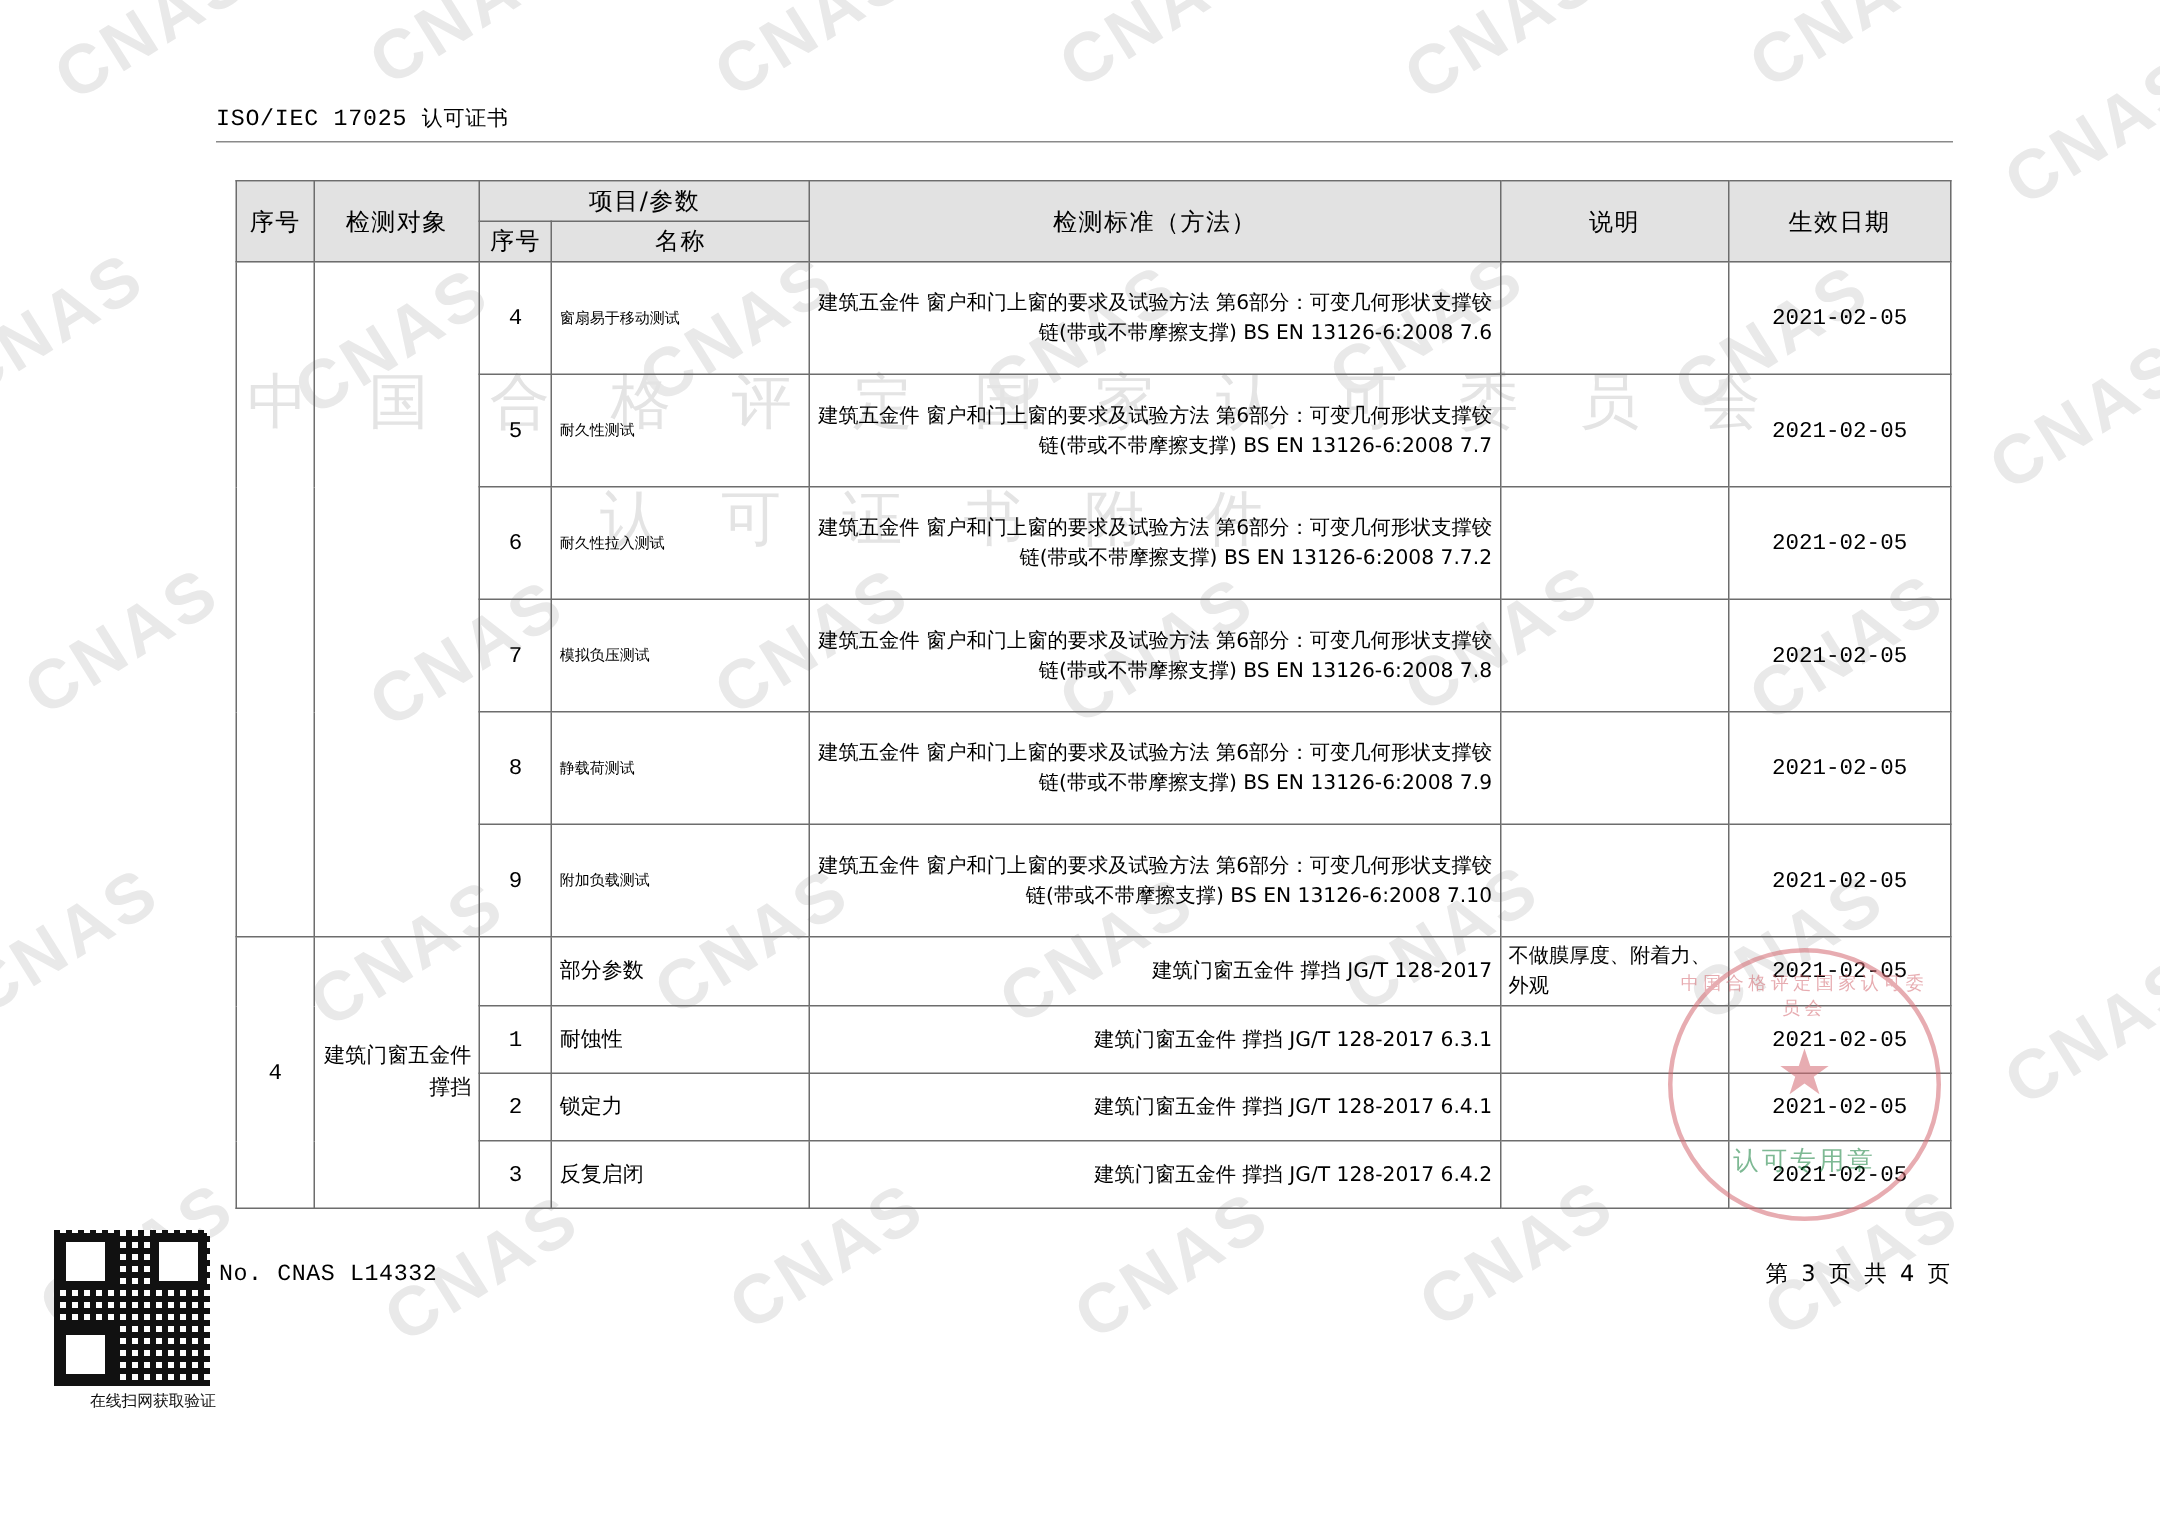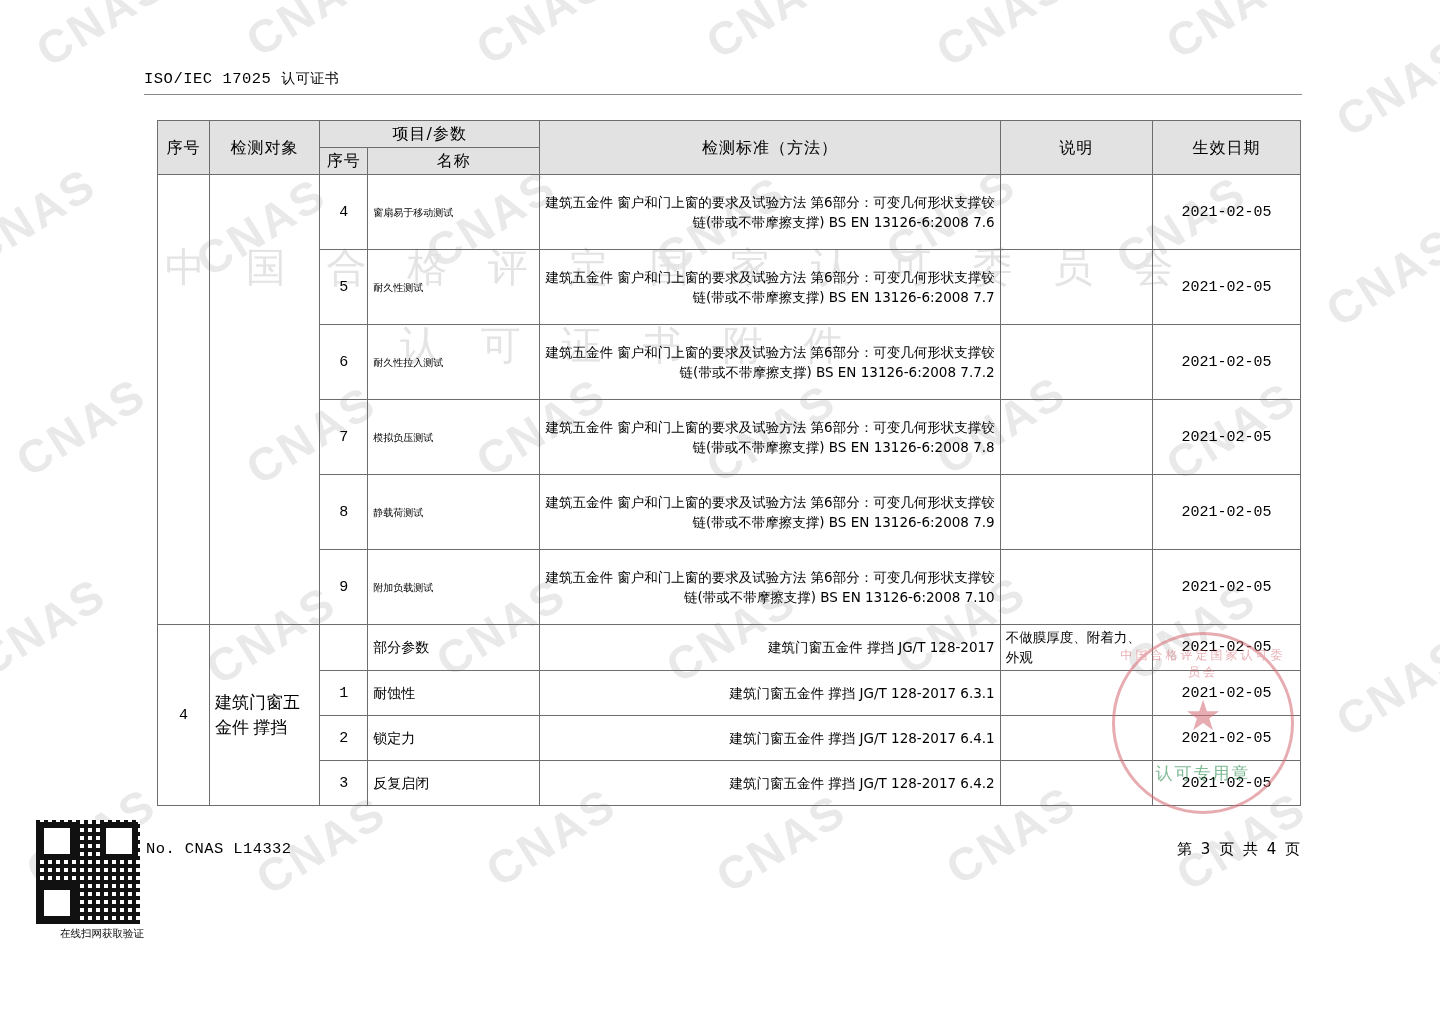--- a/index.html
+++ b/index.html
@@ -101,23 +101,23 @@
     font-family: "Liberation Mono", monospace;
     font-size: 15px;
   }
   td.cn {
     font-family: "DejaVu Sans", sans-serif;
     font-size: 14px;
     line-height: 1.45;
   }
   td.cn-center {
     font-family: Liberation Serif, serif;
-    font-size: 17px;
+    font-size: 14px;
     line-height: 1.5;
-    text-align: left;
+    text-align: right;
   }
   td.std {
     font-family: "DejaVu Sans", sans-serif;
     font-size: 13.5px;
     line-height: 1.5;
     text-align: right;
   }
   td.date {
     font-family: "Liberation Mono", monospace;
     font-size: 15px;

